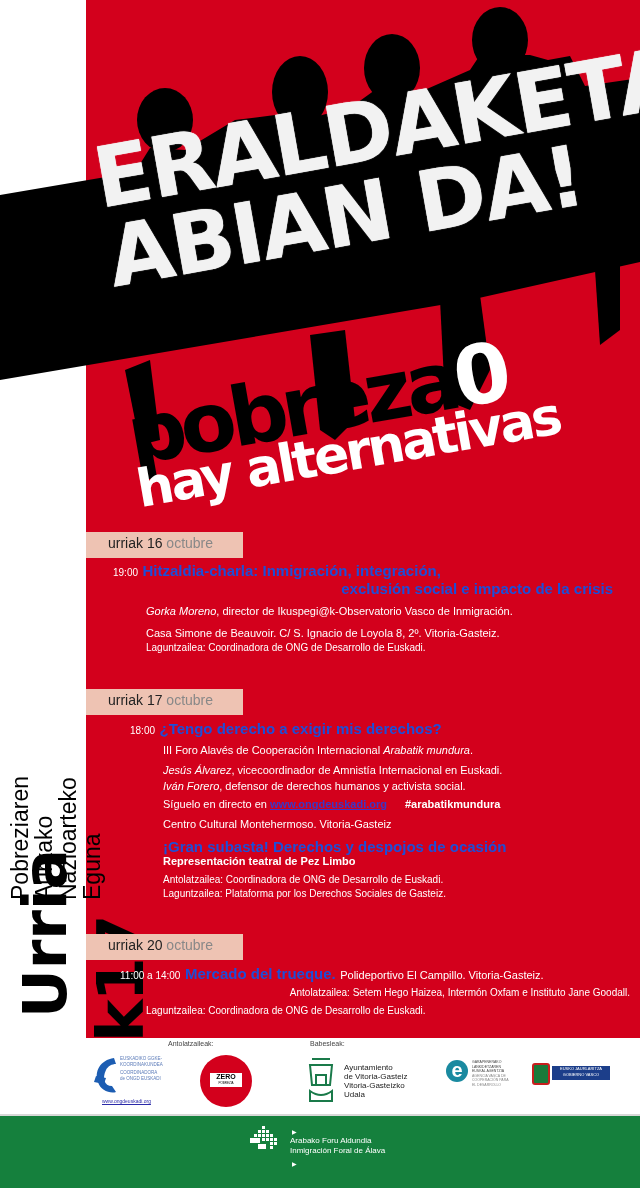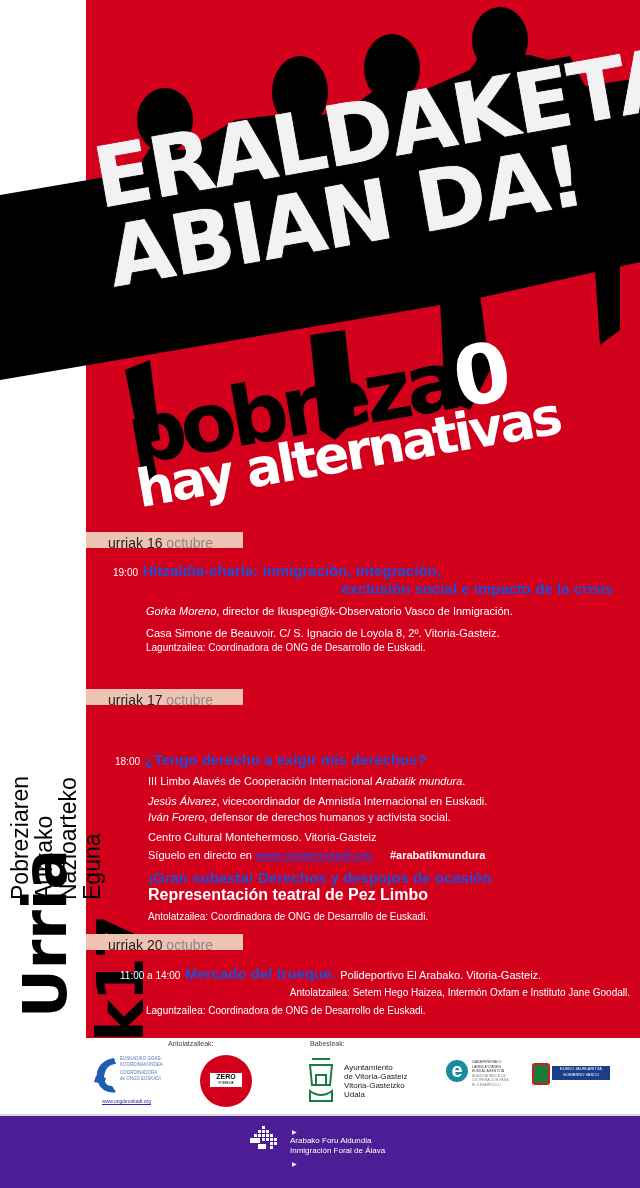--- a/index.html
+++ b/index.html
@@ -4,36 +4,36 @@
 <style>
   * { box-sizing: border-box; margin: 0; padding: 0; }
   body { width: 640px; height: 1188px; background: #ffffff; position: relative; overflow: hidden; font-family: "Liberation Sans", sans-serif; }
   .red-panel { position: absolute; left: 86px; top: 0; width: 554px; height: 1038px; background: #d3001c; }
   .black-band { position: absolute; left: 0; top: 0; width: 640px; height: 1038px; }
   .headline { position: absolute; left: 88px; top: 140px; width: 480px; transform: rotate(-10deg); transform-origin: left top; color: #f2f2f2; font-weight: 900; font-size: 84px; line-height: 80px; letter-spacing: -2px; font-family: "DejaVu Sans", sans-serif; text-shadow: 0 0 1px #fff; }
   .headline span { display: block; }
   .pobreza { position: absolute; left: 120px; top: 390px; transform: rotate(-10deg); transform-origin: left top; font-family: "DejaVu Sans", sans-serif; font-weight: 900; font-size: 82px; color: #000; letter-spacing: -6px; }
   .pobreza .zero { color: #fff; }
   .hay { position: absolute; left: 132px; top: 460px; transform: rotate(-10deg); transform-origin: left top; font-family: "DejaVu Sans", sans-serif; font-weight: 900; font-size: 52px; color: #fff; letter-spacing: -3px; }
-  .date-tab { position: absolute; left: 86px; height: 16px; width: 157px; background: #eec3b3; font-size: 14px; color: #222; padding-left: 22px; line-height: 22px; }
+  .date-tab { position: absolute; left: 86px; height: 26px; width: 157px; background: #eec3b3; font-size: 14px; color: #222; padding-left: 22px; line-height: 22px; }
   .date-tab .month-es { color: #888; }
   .ev { position: absolute; color: #fff; }
   .time { font-size: 10px; color: #fff; }
   .ev-title { font-weight: bold; font-size: 15px; color: #1d4ed8; }
   .small { font-size: 11px; color: #fff; line-height: 16px; }
   .tiny { font-size: 10px; color: #fff; line-height: 14px; }
   .it { font-style: italic; }
   .link { color: #3838c8; text-decoration: underline; font-weight: bold; }
   .hashtag { font-weight: bold; margin-left: 18px; }
   .vert { position: absolute; transform: rotate(-90deg); transform-origin: left top; white-space: nowrap; }
   .side-small { left: 8px; top: 900px; font-size: 23px; line-height: 24px; color: #000; }
   .side-urria { left: 10px; top: 1018px; font-weight: 900; font-size: 60px; color: #000; font-family: "DejaVu Sans", sans-serif; }
   .side-k17 { left: 84px; top: 1042px; font-weight: 900; font-size: 64px; color: #000; font-family: "DejaVu Sans", sans-serif; letter-spacing: -2px; }
   .logo-label { position: absolute; font-size: 7px; color: #444; }
-  .footer { position: absolute; left: 0; top: 1114px; width: 640px; height: 74px; background: #4c1d95; border-top: 2px solid #d8d8d8; }
+  .footer { position: absolute; left: 0; top: 1114px; width: 640px; height: 74px; background: #15803d; border-top: 2px solid #d8d8d8; }
   .footer-text { position: absolute; left: 290px; top: 20px; font-size: 8px; color: #fff; line-height: 10px; }
 </style>
 </head>
 <body>
 
 <div class="red-panel"></div>
 
 <svg class="black-band" viewBox="0 0 640 1038" width="640" height="1038">
 
   <ellipse cx="165" cy="120" rx="28" ry="32" fill="#000"></ellipse>
@@ -78,38 +78,39 @@
   <div class="ev-title" style="margin-left:33px;text-align:right;">exclusión social e impacto de la crisis</div>
   <div class="small" style="margin-left:33px; margin-top:6px;"><span class="it">Gorka Moreno</span><span>, director de Ikuspegi@k-Observatorio Vasco de Inmigración.</span></div>
   <div class="small" style="margin-left:33px; margin-top:6px;">Casa Simone de Beauvoir. C/ S. Ignacio de Loyola 8, 2º. Vitoria-Gasteiz.</div>
   <div class="tiny" style="margin-left:33px;">Laguntzailea: Coordinadora de ONG de Desarrollo de Euskadi.</div>
 </div>
 
 <div class="date-tab" style="top:689px;">
   <span>urriak 17</span>
   <span class="month-es">octubre</span>
 </div>
-<div class="ev" style="left:115px; top:720px; width:510px;margin-top:31px;">
+<div class="ev" style="left:130px; top:720px; width:510px;">
   <div><span class="time">18:00</span> <span class="ev-title">¿Tengo derecho a exigir mis derechos?</span></div>
-  <div class="small" style="margin-left:33px; margin-top:4px;"><span>III Limbo Alavés de Cooperación Internacional </span><span class="it">Arabatik mundura</span><span>.</span></div>
+  <div class="small" style="margin-left:33px; margin-top:4px;"><span>III Foro Alavés de Cooperación Internacional </span><span class="it">Arabatik mundura</span><span>.</span></div>
   <div class="small" style="margin-left:33px; margin-top:4px;"><span class="it">Jesús Álvarez</span><span>, vicecoordinador de Amnistía Internacional en Euskadi.</span></div>
   <div class="small" style="margin-left:33px;"><span class="it">Iván Forero</span><span>, defensor de derechos humanos  y activista social.</span></div>
+  <div class="small" style="margin-left:33px; margin-top:2px;"><span>Síguelo en directo en </span><a class="link">www.ongdeuskadi.org</a><span class="hashtag">#arabatikmundura</span></div>
   <div class="small" style="margin-left:33px; margin-top:4px;">Centro Cultural Montehermoso. Vitoria-Gasteiz</div>
-  <div class="small" style="margin-left:33px; margin-top:2px;"><span>Síguelo en directo en </span><a class="link">www.ongdeuskadi.org</a><span class="hashtag">#arabatikmundura</span></div>
   <div class="ev-title" style="margin-left:33px; margin-top:6px;">¡Gran subasta! Derechos y despojos de ocasión</div>
-  <div style="margin-left:33px; font-weight:bold; font-size:16px;">Representación teatral de Pez Limbo</div>
+  <div style="margin-left:33px; font-weight:bold; font-size:11px;">Representación teatral de Pez Limbo</div>
   <div class="tiny" style="margin-left:33px; margin-top:6px;">Antolatzailea: Coordinadora de ONG de Desarrollo de Euskadi.</div>
+  <div class="tiny" style="margin-left:33px;">Laguntzailea: Plataforma por los Derechos Sociales de Gasteiz.</div>
 </div>
 
 <div class="date-tab" style="top:934px;">
   <span>urriak 20</span>
   <span class="month-es">octubre</span>
 </div>
 <div class="ev" style="left:120px; top:965px; width:510px;">
-  <div><span class="time">11:00 a 14:00</span> <span class="ev-title">Mercado del trueque.</span> <span class="small">Polideportivo El Arabako. Vitoria-Gasteiz.</span></div>
+  <div><span class="time">11:00 a 14:00</span> <span class="ev-title">Mercado del trueque.</span> <span class="small">Polideportivo El Campillo. Vitoria-Gasteiz.</span></div>
   <div class="tiny" style="margin-left:26px; margin-top:3px;text-align:right;">Antolatzailea: Setem Hego Haizea, Intermón Oxfam e Instituto Jane Goodall.</div>
   <div class="tiny" style="margin-left:26px; margin-top:4px;">Laguntzailea: Coordinadora de ONG de Desarrollo de Euskadi.</div>
 </div>
 
 <div class="logo-label" style="left:168px; top:1040px;">Antolatzaileak:</div>
 <div class="logo-label" style="left:310px; top:1040px;">Babesleak:</div>
 
 <div style="position:absolute; left:92px; top:1054px; width:80px; height:54px;">
   <svg width="26" height="40" viewBox="0 0 26 40" style="position:absolute; left:0; top:2px;">
       <path d="M22 2 C8 4 2 16 6 26 C8 34 18 38 24 36 L20 30 C12 30 10 22 14 14 C16 10 20 8 24 8 Z" fill="#1c5db2"></path>

